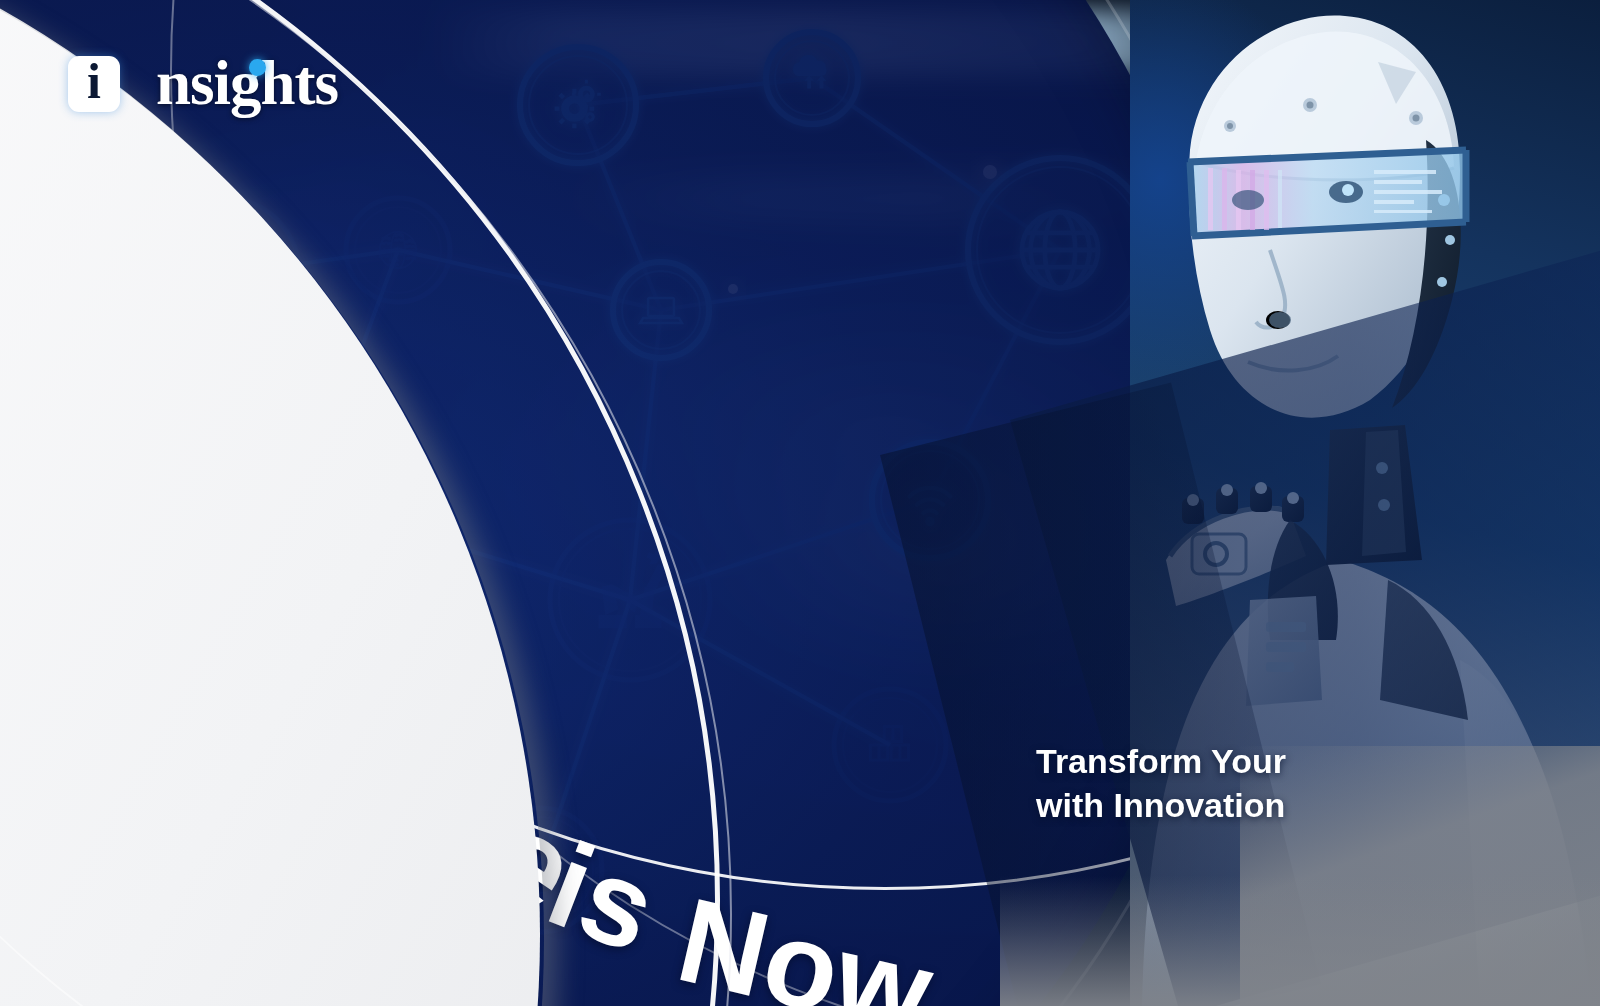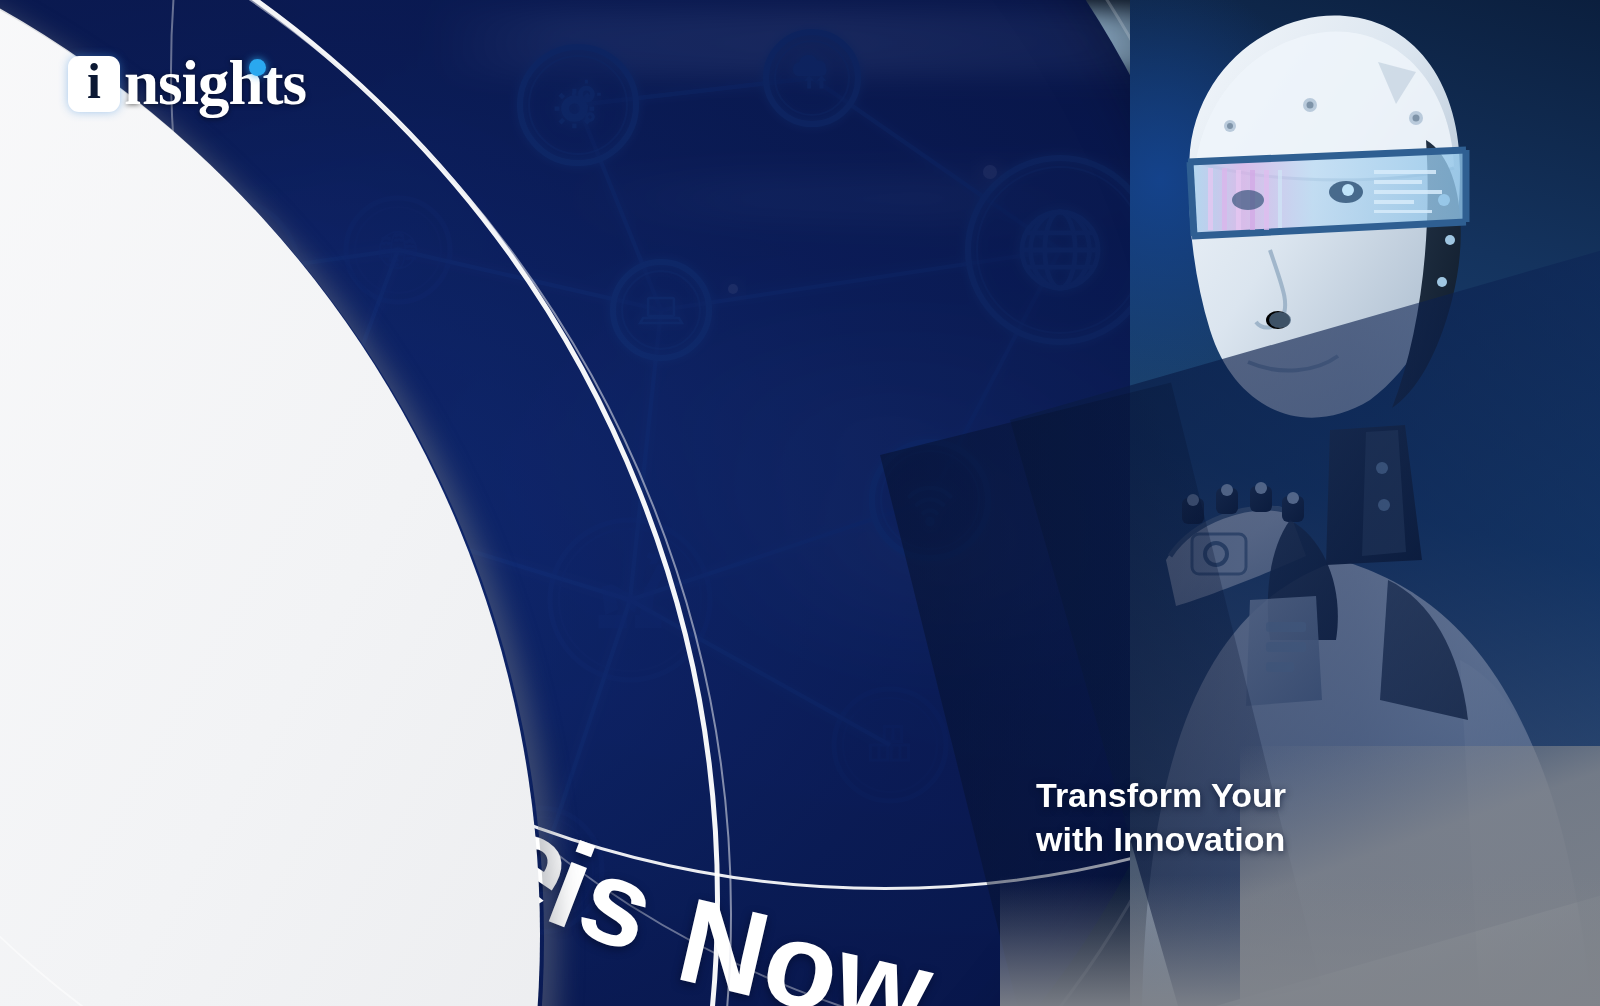--- a/index.html
+++ b/index.html
@@ -131,20 +131,21 @@
     margin-right:4px;
   }
   .logo-badge span{
     font-family:"Liberation Serif", serif;font-weight:bold;font-size:50px;
     color:#0b1833;line-height:1;position:relative;top:-3px;
   }
   .logo-word{
     font-family:"Liberation Serif", serif;font-weight:bold;font-size:63px;
     color:#ffffff;letter-spacing:-1px;line-height:1;position:relative;
     text-shadow:0 1px 5px rgba(0,0,0,.55);
+    margin-left:32px;
   }
   .logo-dot{
     position:absolute;left:181px;top:7px;width:17px;height:17px;border-radius:50%;
     background:#2aa8ef;box-shadow:0 0 8px rgba(42,168,239,.85);
   }
 
   
   .headline{
     position:absolute;left:0px;top:300px;width:960px;height:700px;
     pointer-events:none;
@@ -155,21 +156,21 @@
     text-shadow:0 3px 9px rgba(3,10,36,.60);
     font-family:"Liberation Sans", sans-serif;
   }
   .hl-the{left:48px;  top:60px;  font-size:126px; transform:rotate(52deg); transform-origin:0 50%;}
   .hl-future{left:238px;top:290px;font-size:126px; transform:rotate(34deg); transform-origin:0 50%;}
   .hl-is{left:556px; top:510px; font-size:120px; transform:rotate(21deg); transform-origin:0 50%;}
   .hl-now{left:682px; top:568px; font-size:120px; transform:rotate(13deg); transform-origin:0 50%;}
 
   
   .tagline{
-    position:absolute;left:1036px;top:774px;width:500px;
+    position:absolute;left:1036px;top:740px;width:500px;
     font-family:"Liberation Sans", sans-serif;
     font-weight:bold;font-size:34px;line-height:1.28;color:#ffffff;
     text-shadow:0 2px 7px rgba(4,14,40,.7);
   }
 </style>
 </head>
 <body>
 
 <div class="stage">
 

